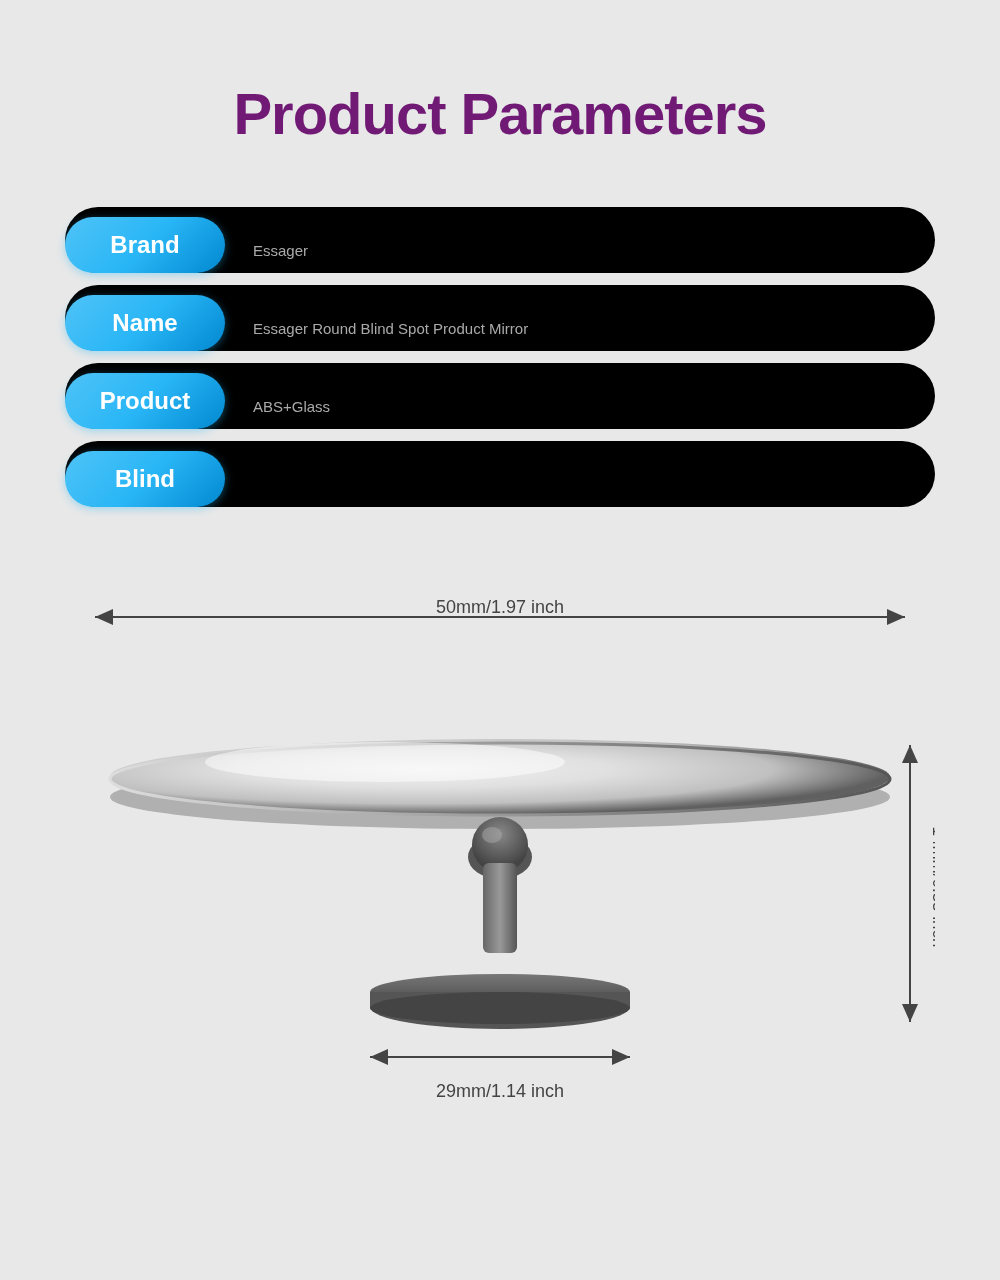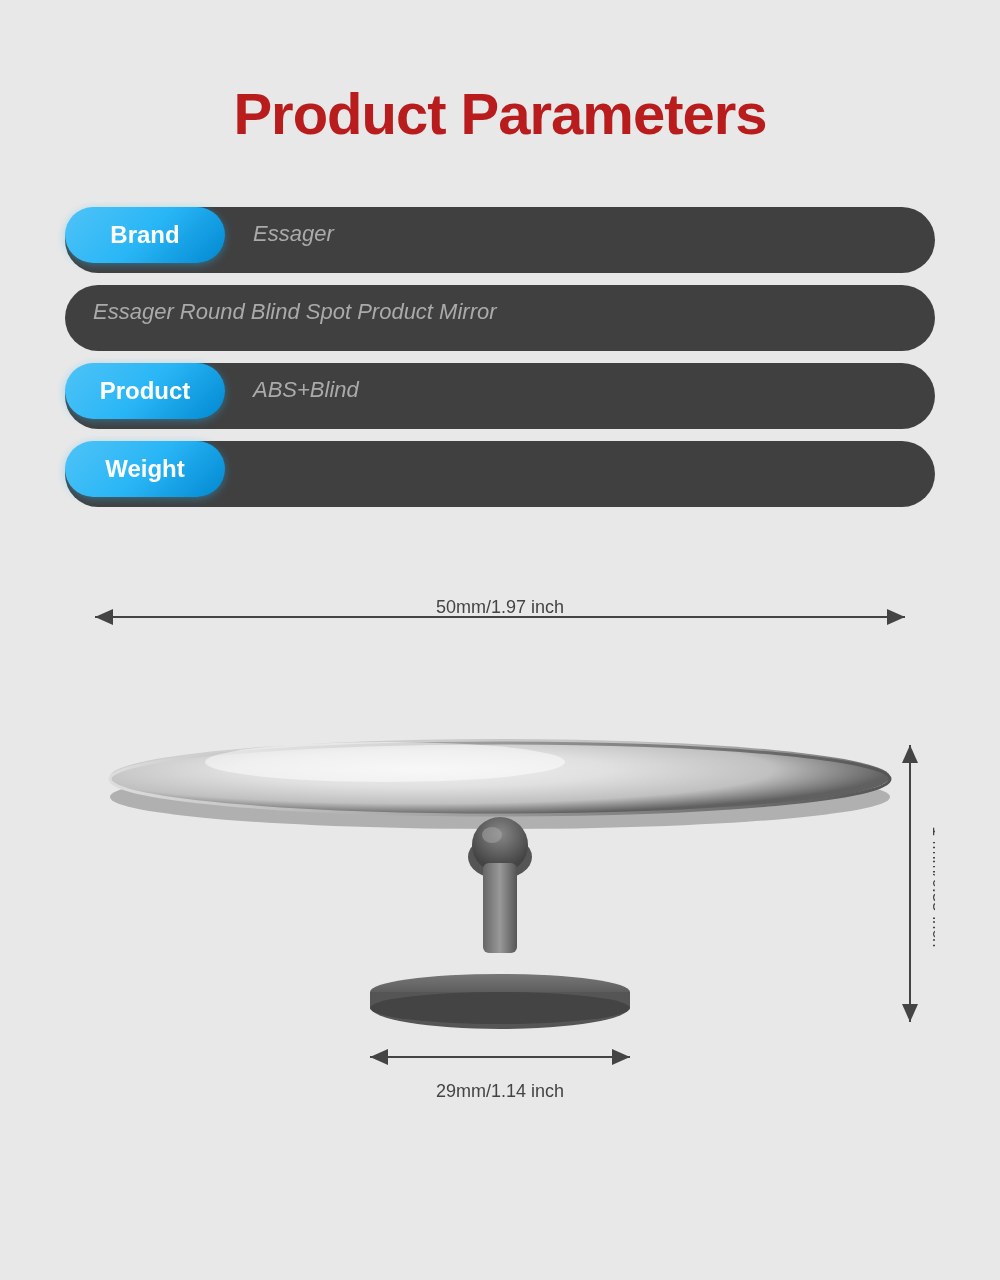--- a/index.html
+++ b/index.html
@@ -20,63 +20,62 @@
       background-color: #e8e8e8;
       padding: 80px 60px 60px 60px;
       display: flex;
       flex-direction: column;
       align-items: center;
     }
 
     .page-title {
       font-size: 58px;
       font-weight: 800;
-      color: #b91c1c;
+      color: #701a75;
       text-align: center;
       margin-bottom: 60px;
       letter-spacing: -1px;
     }
 
     .params-table {
       width: 100%;
       max-width: 870px;
       display: flex;
       flex-direction: column;
       gap: 12px;
       margin-bottom: 60px;
     }
 
     .param-row {
       display: flex;
-      align-items: flex-start;
-      background: #404040;
+      align-items: flex-end;
+      background: #000000;
       border-radius: 50px;
       overflow: visible;
       min-height: 66px;
     }
 
     .param-label {
       background: linear-gradient(135deg, #4fc3f7, #29b6f6, #0288d1);
       color: white;
       font-size: 24px;
       font-weight: 700;
       padding: 14px 28px;
       border-radius: 50px;
       min-width: 160px;
       text-align: center;
       flex-shrink: 0;
       box-shadow: 0 2px 8px rgba(41, 182, 246, 0.4);
     }
 
     .param-value {
-      font-size: 22px;
+      font-size: 15px;
       color: #aaa;
       padding: 14px 28px;
       flex: 1;
-      font-style: italic;
     }
 
     .full-diagram {
       width: 870px;
       height: 560px;
       position: relative;
     }
   </style>
 </head>
 <body>
@@ -85,28 +84,29 @@
 
   <h1 class="page-title">Product Parameters</h1>
 
   <div class="params-table">
 
   <div class="param-row">
         <div class="param-label">Brand</div>
         <div class="param-value">Essager</div>
       </div>
       <div class="param-row">
+        <div class="param-label">Name</div>
         <div class="param-value">Essager Round Blind Spot Product Mirror</div>
       </div>
       <div class="param-row">
         <div class="param-label">Product</div>
-        <div class="param-value">ABS+Blind</div>
+        <div class="param-value">ABS+Glass</div>
       </div>
       <div class="param-row">
-        <div class="param-label">Weight</div>
+        <div class="param-label">Blind</div>
       </div>
     </div>
 
   <div class="full-diagram">
     <svg width="870" height="560" viewBox="0 0 870 560" xmlns="http://www.w3.org/2000/svg">
 
       <text x="435" y="28" text-anchor="middle" font-size="18" fill="#444" font-family="Arial, sans-serif"></text>
 
       <line x1="30" y1="50" x2="840" y2="50" stroke="#444" stroke-width="2"></line>
 

